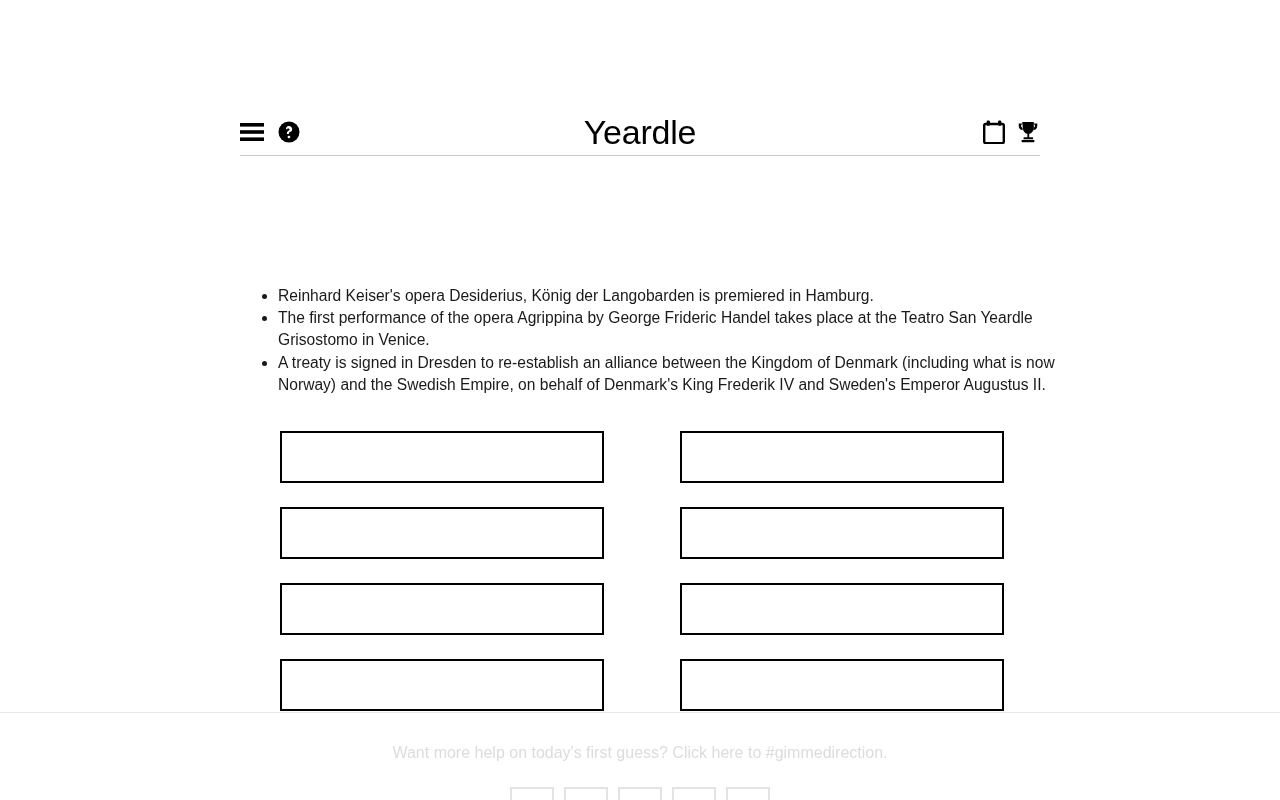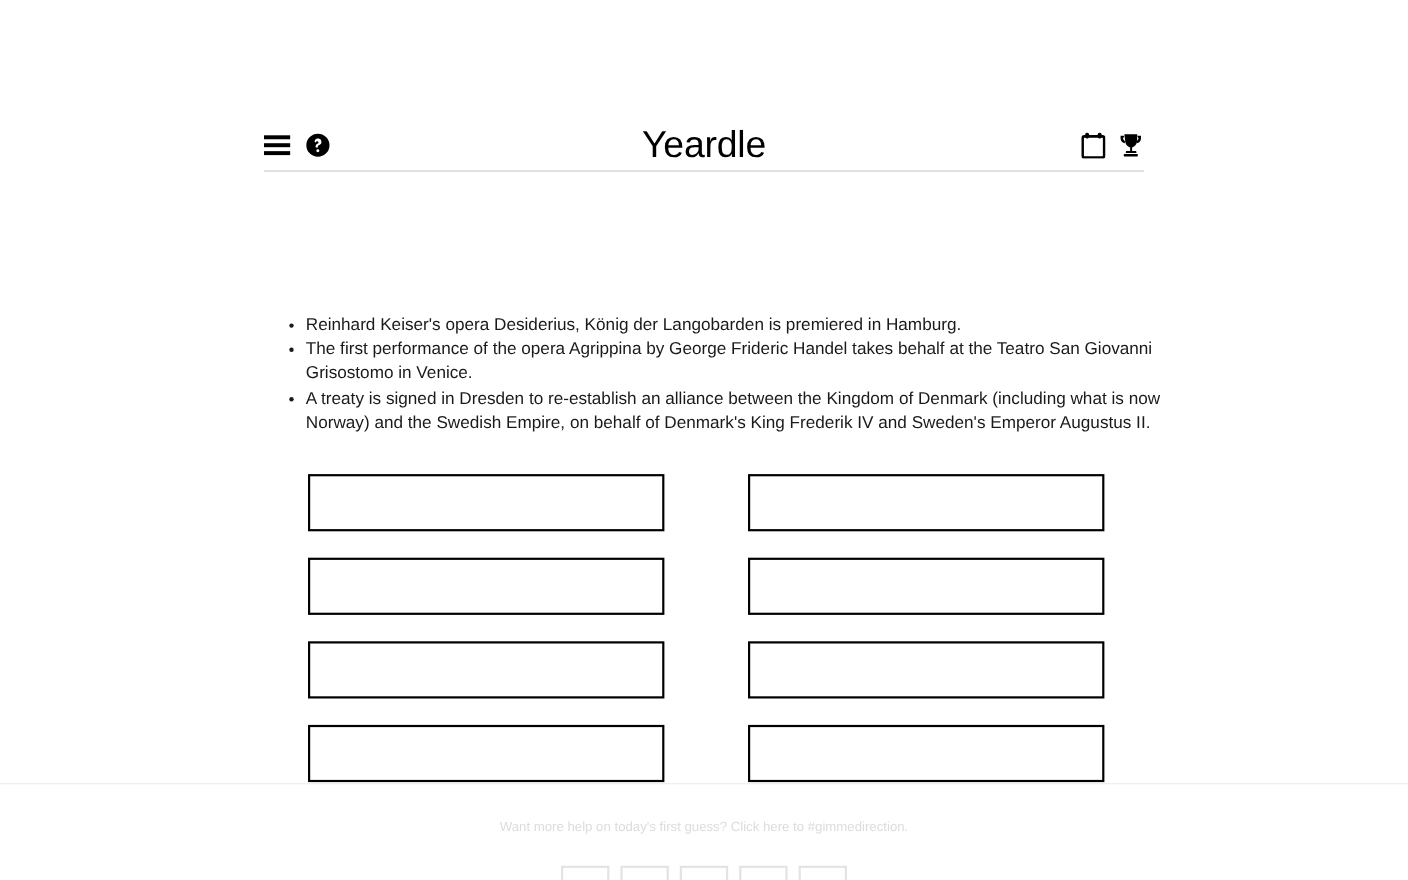--- a/index.html
+++ b/index.html
@@ -122,21 +122,21 @@
     border-top: 1px solid #eaeaea;
     box-sizing: border-box;
   }
 
   .footer-hint {
     position: absolute;
     left: 0;
     right: 0;
     top: 31px;
     text-align: center;
-    font-size: 12px;
+    font-size: 16px;
     color: #dcdcdc;
     cursor: pointer;
   }
 
   .digit-row {
     position: absolute;
     left: 0;
     right: 0;
     top: 74px;
     display: flex;
@@ -193,21 +193,21 @@
           <path d="M6.3 3.4 h-3.6 v2.3 c0 2.6 1.8 4.3 3.9 4.5 v-2.3 c-1.0 -0.3 -1.6 -1.2 -1.6 -2.3 z" fill="#000"></path>
           <path d="M17.7 3.4 h3.6 v2.3 c0 2.6 -1.8 4.3 -3.9 4.5 v-2.3 c1.0 -0.3 1.6 -1.2 1.6 -2.3 z" fill="#000"></path>
           <rect x="5.6" y="20.0" width="12.8" height="2.2" rx="0.6" fill="#000"></rect>
         </svg>
       </button>
     </div>
   </div>
 
   <ul class="facts">
     <li>Reinhard Keiser's opera Desiderius, König der Langobarden is premiered in Hamburg.</li>
-    <li>The first performance of the opera Agrippina by George Frideric Handel takes behalf at the Teatro San Giovanni Grisostomo in Venice.</li>
+    <li>The first performance of the opera Agrippina by George Frideric Handel takes place at the Teatro San Yeardle Grisostomo in Venice.</li>
     <li>A treaty is signed in Dresden to re-establish an alliance between the Kingdom of Denmark (including what is now Norway) and the Swedish Empire, on behalf of Denmark's King Frederik IV and Sweden's Emperor Augustus II.</li>
   </ul>
 
   <div class="guess-grid">
     <div class="guess-box"></div>
     <div class="guess-box"></div>
     <div class="guess-box"></div>
     <div class="guess-box"></div>
     <div class="guess-box"></div>
     <div class="guess-box"></div>

